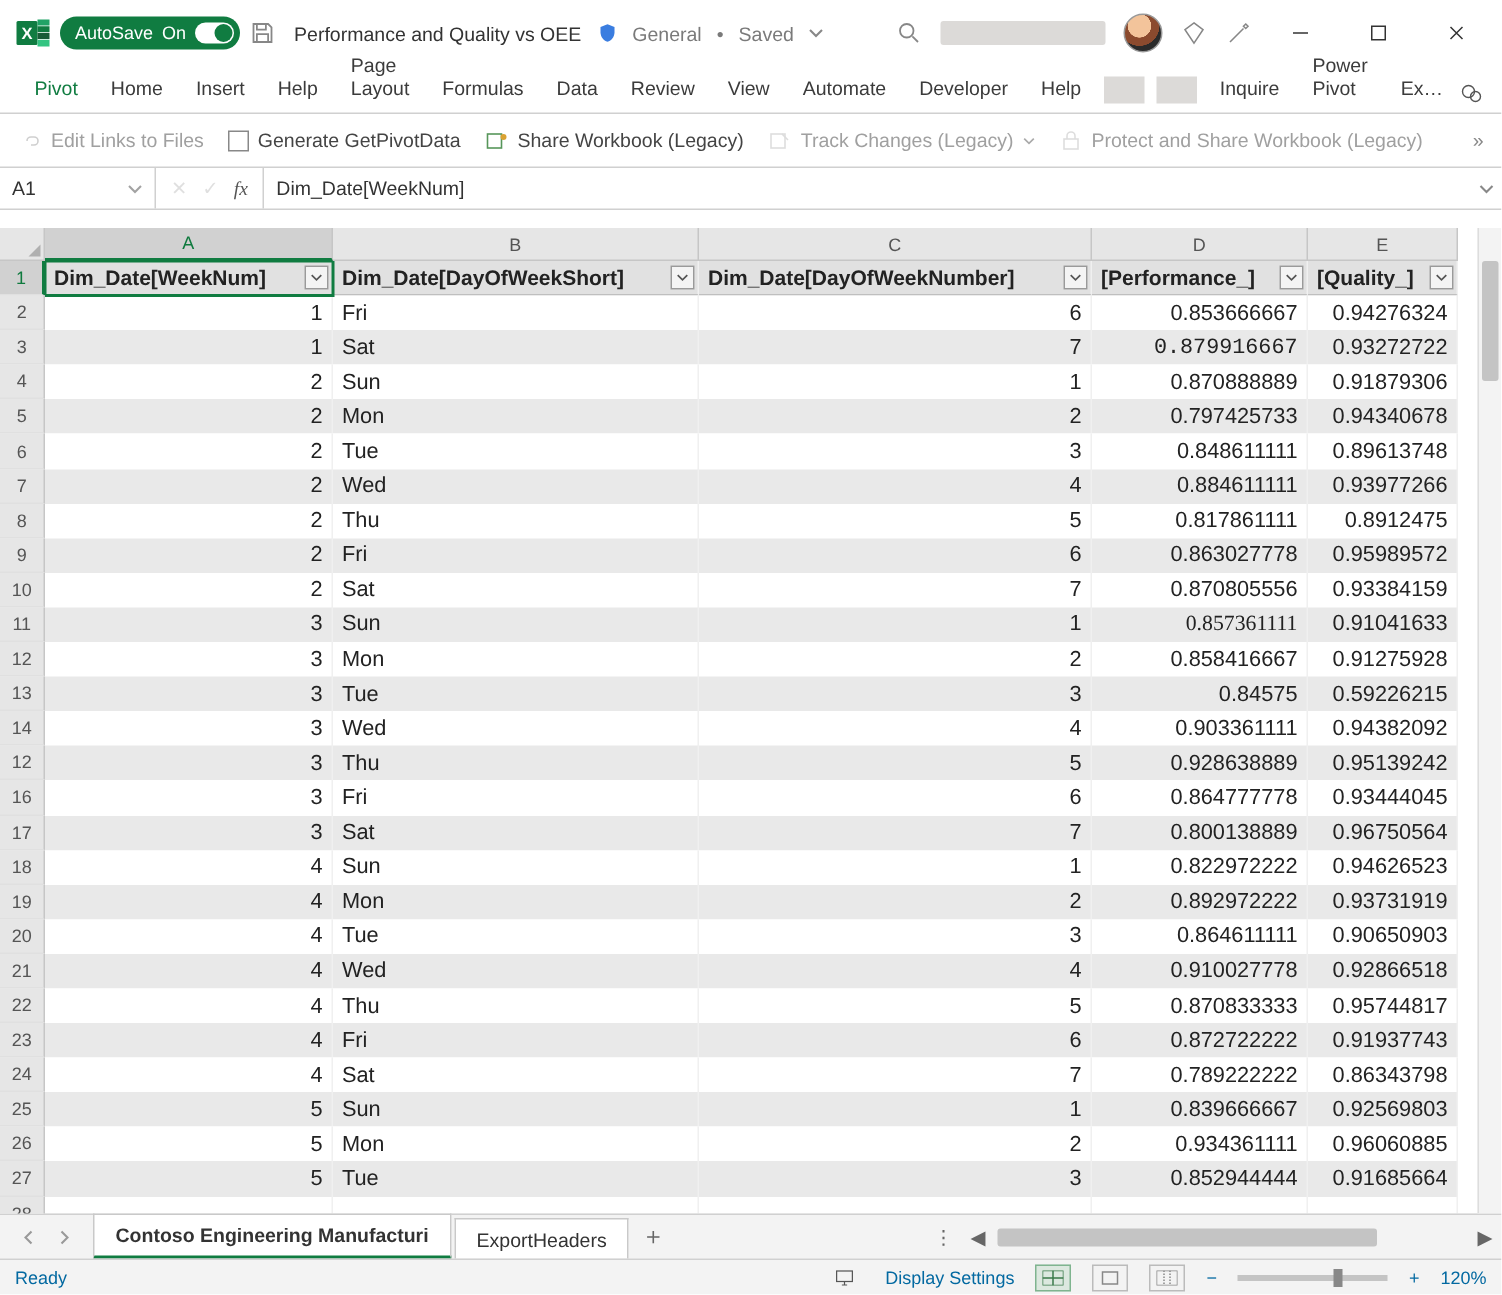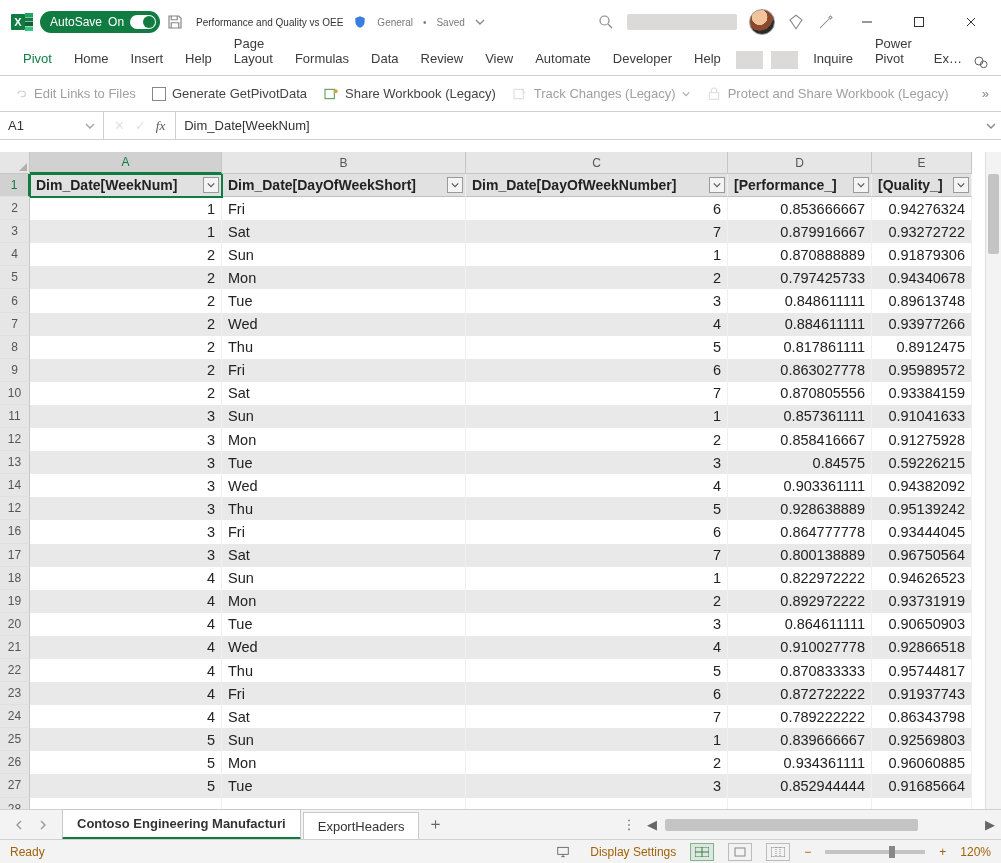--- a/index.html
+++ b/index.html
@@ -5,21 +5,21 @@
   * { box-sizing: border-box; margin: 0; padding: 0; font-family: "Segoe UI", Arial, sans-serif; }
   body { width: 1001px; height: 863px; background: #fff; overflow: hidden; position: relative; font-size: 13px; color: #333; }
 
   
   .titlebar { height: 44px; display: flex; align-items: center; padding: 0 6px; gap: 6px; }
   .excel-icon { width: 24px; height: 24px; margin-left: 4px; }
   .autosave-pill { display: flex; align-items: center; gap: 6px; background: #107c41; color: #fff; border-radius: 12px; padding: 2px 4px 2px 10px; height: 22px; font-size: 12px; }
   .autosave-toggle { width: 26px; height: 14px; background: #fff; border-radius: 7px; position: relative; }
   .autosave-toggle::after { content: ''; position: absolute; right: 1px; top: 1px; width: 12px; height: 12px; border-radius: 50%; background: #107c41; }
   .tb-icon { width: 18px; height: 18px; opacity: .7; cursor: pointer; }
-  .doc-title { font-size: 10px; color: #333; margin-left: 6px; display: flex; align-items: center; gap: 10px; }
+  .doc-title { font-size: 13px; color: #333; margin-left: 6px; display: flex; align-items: center; gap: 10px; }
   .shield { color: #3a7de0; }
   .gray { color: #7a7a7a; }
   .titlebar-spacer { flex: 1; }
   .tb-right { display: flex; align-items: center; gap: 12px; margin-right: 4px; }
   .avatar { width: 26px; height: 26px; border-radius: 50%; background: radial-gradient(circle at 40% 30%, #f3c49b 0 35%, #8b4a2e 36% 60%, #2a2a2a 61% 100%); border: 1px solid #999; }
   .win-btn { width: 40px; height: 30px; display: flex; align-items: center; justify-content: center; cursor: pointer; }
   .win-btn svg { width: 12px; height: 12px; }
   .redact { background: #dcdad8; border-radius: 2px; height: 16px; }
 
   
@@ -77,21 +77,21 @@
   .sheet-tab { padding: 6px 14px; background: #fff; border: 1px solid #c9c9c9; border-bottom: none; font-size: 13px; color: #333; cursor: pointer; position: relative; top: 1px; margin-right: 2px; }
   .sheet-tab.active { border-bottom: 3px solid #107c41; font-weight: 600; }
   .sheet-add { width: 28px; display: flex; align-items: center; justify-content: center; color: #666; cursor: pointer; font-size: 16px; }
   .sheet-menu { width: 24px; display: flex; align-items: center; justify-content: center; color: #666; cursor: pointer; margin-left: auto; }
   .hscroll { flex: 1; max-width: 360px; background: #f3f3f3; display: flex; align-items: center; padding: 0 4px; gap: 4px; }
   .hscroll .track { flex: 1; height: 14px; background: #f3f3f3; position: relative; }
   .hscroll .thumb { position: absolute; left: 2px; top: 1px; height: 12px; width: 80%; background: #c4c4c4; border-radius: 2px; cursor: pointer; }
   .harr { width: 14px; height: 14px; display: flex; align-items: center; justify-content: center; color: #666; cursor: pointer; }
 
   
-  .statusbar { position: absolute; bottom: 0; left: 0; right: 0; height: 24px; background: #f3f3f3; border-top: 1px solid #d0d0d0; display: flex; align-items: center; padding: 0 10px; font-size: 12px; color: #a16207; gap: 14px; }
+  .statusbar { position: absolute; bottom: 0; left: 0; right: 0; height: 24px; background: #f3f3f3; border-top: 1px solid #d0d0d0; display: flex; align-items: center; padding: 0 10px; font-size: 12px; color: #0369a1; gap: 14px; }
   .statusbar .spacer { flex: 1; }
   .view-btn { width: 24px; height: 18px; border: 1px solid #bbb; display: flex; align-items: center; justify-content: center; cursor: pointer; }
   .view-btn.active { background: #dce8df; border-color: #7fb48f; }
   .zoom-slider { width: 100px; height: 4px; background: #c4c4c4; position: relative; cursor: pointer; }
   .zoom-slider .knob { position: absolute; top: -4px; left: 64px; width: 6px; height: 12px; background: #888; }
 </style>
 </head>
 <body>
 
 <div class="titlebar">
@@ -327,21 +327,21 @@
         <div class="cell num" style="width: 192px;">1</div>
         <div class="cell" style="width: 244px;">Fri</div>
         <div class="cell num" style="width: 262px;">6</div>
         <div class="cell num" style="width: 144px;">0.853666667</div>
         <div class="cell num" style="width: 100px;">0.94276324</div>
       </div>
       <div class="row alt">
         <div class="cell num" style="width: 192px;">1</div>
         <div class="cell" style="width: 244px;">Sat</div>
         <div class="cell num" style="width: 262px;">7</div>
-        <div class="cell num" style="width: 144px;">0.879916667</div>
+        <div class="cell num" style="width: 144px; font-family: Liberation Mono, monospace;">0.879916667</div>
         <div class="cell num" style="width: 100px;">0.93272722</div>
       </div>
       <div class="row">
         <div class="cell num" style="width: 192px;">2</div>
         <div class="cell" style="width: 244px;">Sun</div>
         <div class="cell num" style="width: 262px;">1</div>
         <div class="cell num" style="width: 144px;">0.870888889</div>
         <div class="cell num" style="width: 100px;">0.91879306</div>
       </div>
       <div class="row alt">
@@ -383,21 +383,21 @@
         <div class="cell num" style="width: 192px;">2</div>
         <div class="cell" style="width: 244px;">Sat</div>
         <div class="cell num" style="width: 262px;">7</div>
         <div class="cell num" style="width: 144px;">0.870805556</div>
         <div class="cell num" style="width: 100px;">0.93384159</div>
       </div>
       <div class="row alt">
         <div class="cell num" style="width: 192px;">3</div>
         <div class="cell" style="width: 244px;">Sun</div>
         <div class="cell num" style="width: 262px;">1</div>
-        <div class="cell num" style="width: 144px;">0.857361111</div>
+        <div class="cell num" style="width: 144px; font-family: Liberation Serif, serif;">0.857361111</div>
         <div class="cell num" style="width: 100px;">0.91041633</div>
       </div>
       <div class="row">
         <div class="cell num" style="width: 192px;">3</div>
         <div class="cell" style="width: 244px;">Mon</div>
         <div class="cell num" style="width: 262px;">2</div>
         <div class="cell num" style="width: 144px;">0.858416667</div>
         <div class="cell num" style="width: 100px;">0.91275928</div>
       </div>
       <div class="row alt">

